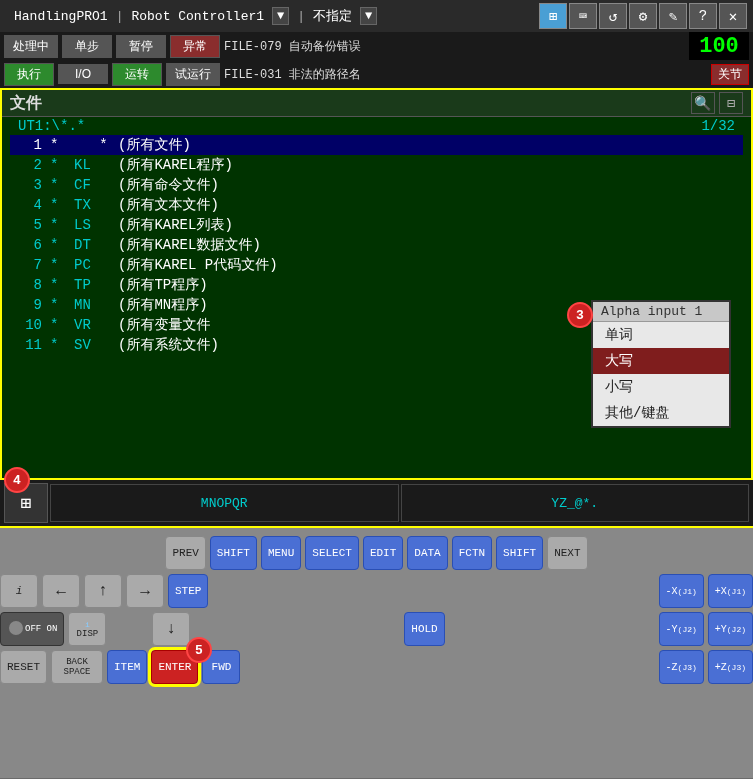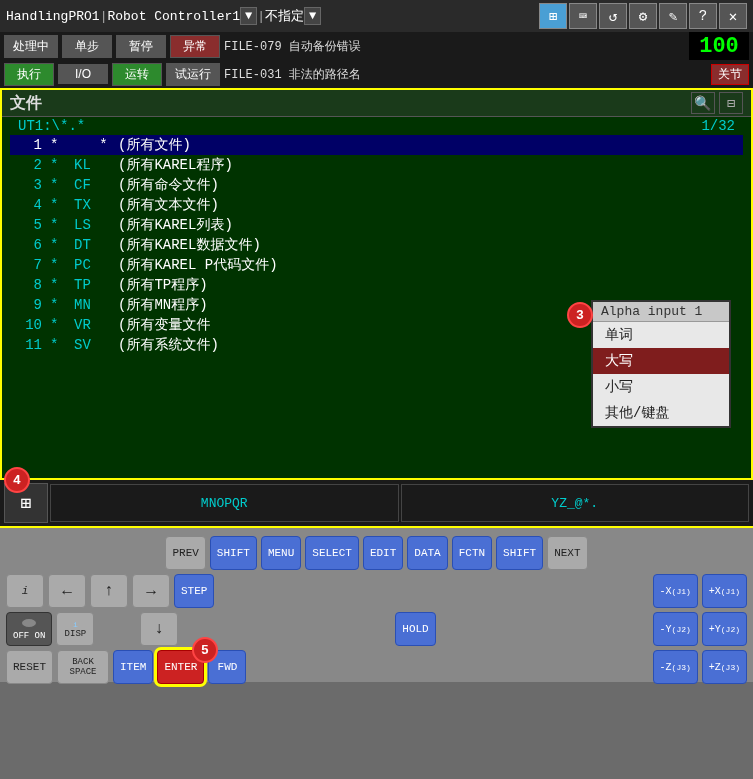--- a/index.html
+++ b/index.html
@@ -12,20 +12,21 @@
       position: relative;
     }
 
     
     .top-bar {
       background: #2a2a2a;
       height: 32px;
       display: flex;
       align-items: center;
       padding: 0 6px;
+      gap: 8px;
     }
     .top-bar-title {
       color: white;
       font-size: 13px;
       display: flex;
       align-items: center;
       gap: 4px;
     }
     .top-bar-sep {
       color: #aaa;
@@ -261,22 +262,22 @@
       border: 1px solid #444;
       display: flex; align-items: center; justify-content: center;
       cursor: pointer;
       color: #00cccc;
       font-size: 13px;
     }
 
     
     .physical-keyboard {
       background: #888;
-      padding: 8px 6px;
-      height: 154px;
+      padding: 8px 0;
+      height: 250px;
       position: relative;
     }
     .kb-row {
       display: flex;
       gap: 4px;
       margin-bottom: 4px;
       justify-content: center;
     }
     .key {
       background: #4a6fd4;
@@ -503,21 +504,21 @@
     <div class="key gray-key arrow-key">←</div>
     <div class="key gray-key arrow-key">↑</div>
     <div class="key gray-key arrow-key">→</div>
     <div class="key">STEP</div>
     <div style="flex:1;"></div>
     <div class="key" style="font-size:10px;">-X<br><span style="font-size:8px;">(J1)</span></div>
     <div class="key" style="font-size:10px;">+X<br><span style="font-size:8px;">(J1)</span></div>
   </div>
 
   <div class="kb-row">
-    <div class="key dark-key" style="min-width:44px; flex-direction:column; font-size:9px;">
+    <div class="key dark-key" style="min-width:44px; flex-direction:row; font-size:9px;">
       <div style="width:18px;height:18px;border-radius:50%;background:#888;border:2px solid #555;margin-bottom:2px;"></div>
       <span>OFF ON</span>
     </div>
     <div class="key gray-key" style="flex-direction:column; font-size:9px;">
       <span style="color:#88ccff; font-size:8px;">i</span>
       <span>DISP</span>
     </div>
     <div style="width:38px;"></div>
     <div class="key gray-key arrow-key">↓</div>
     <div style="flex:1;"></div>

